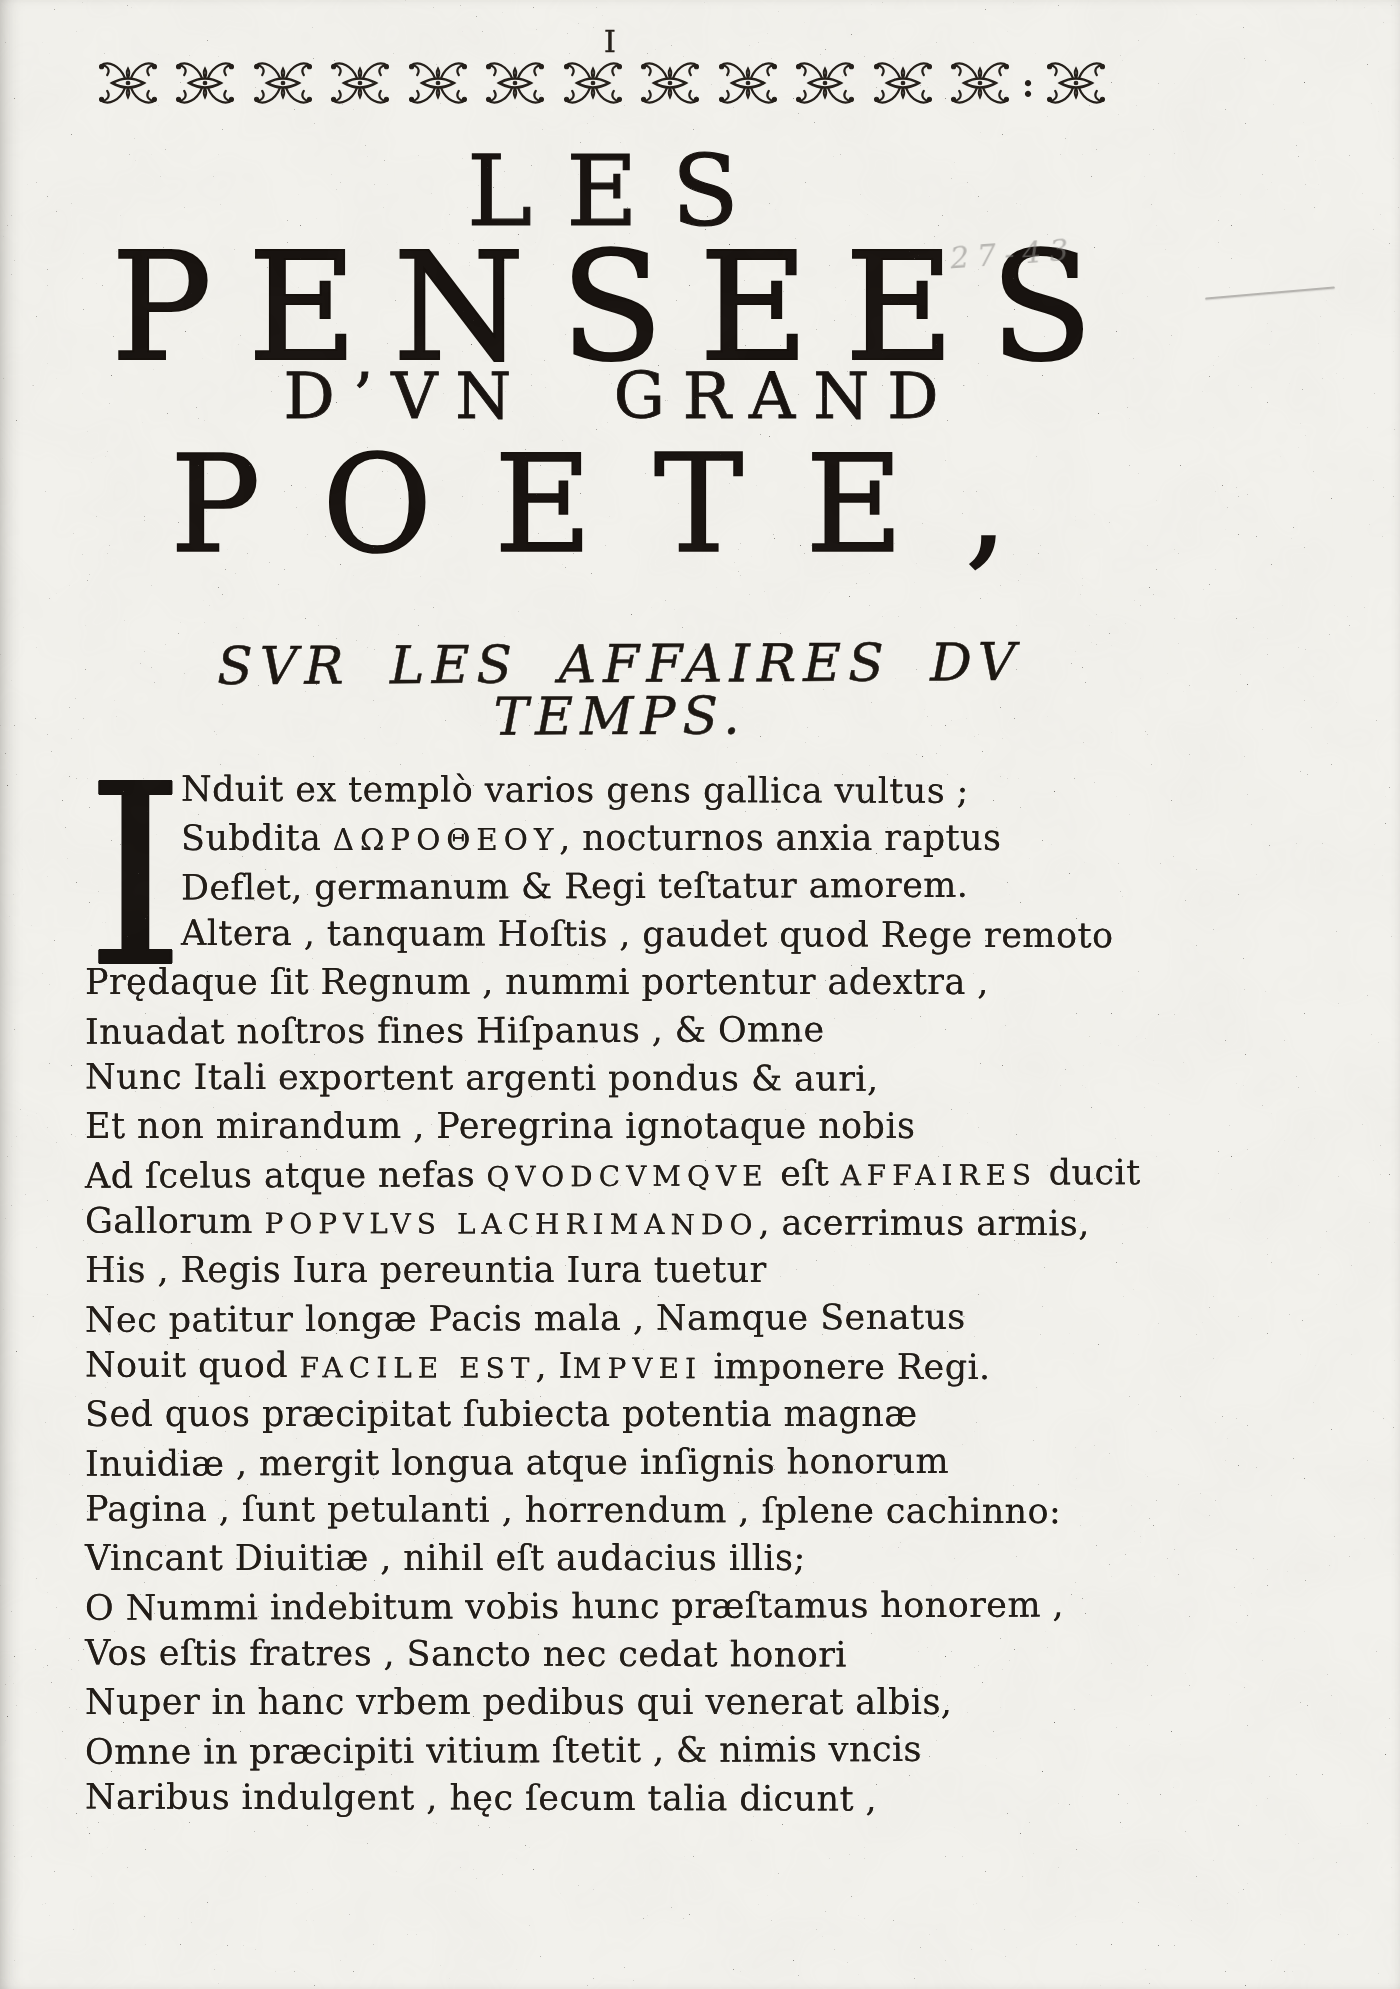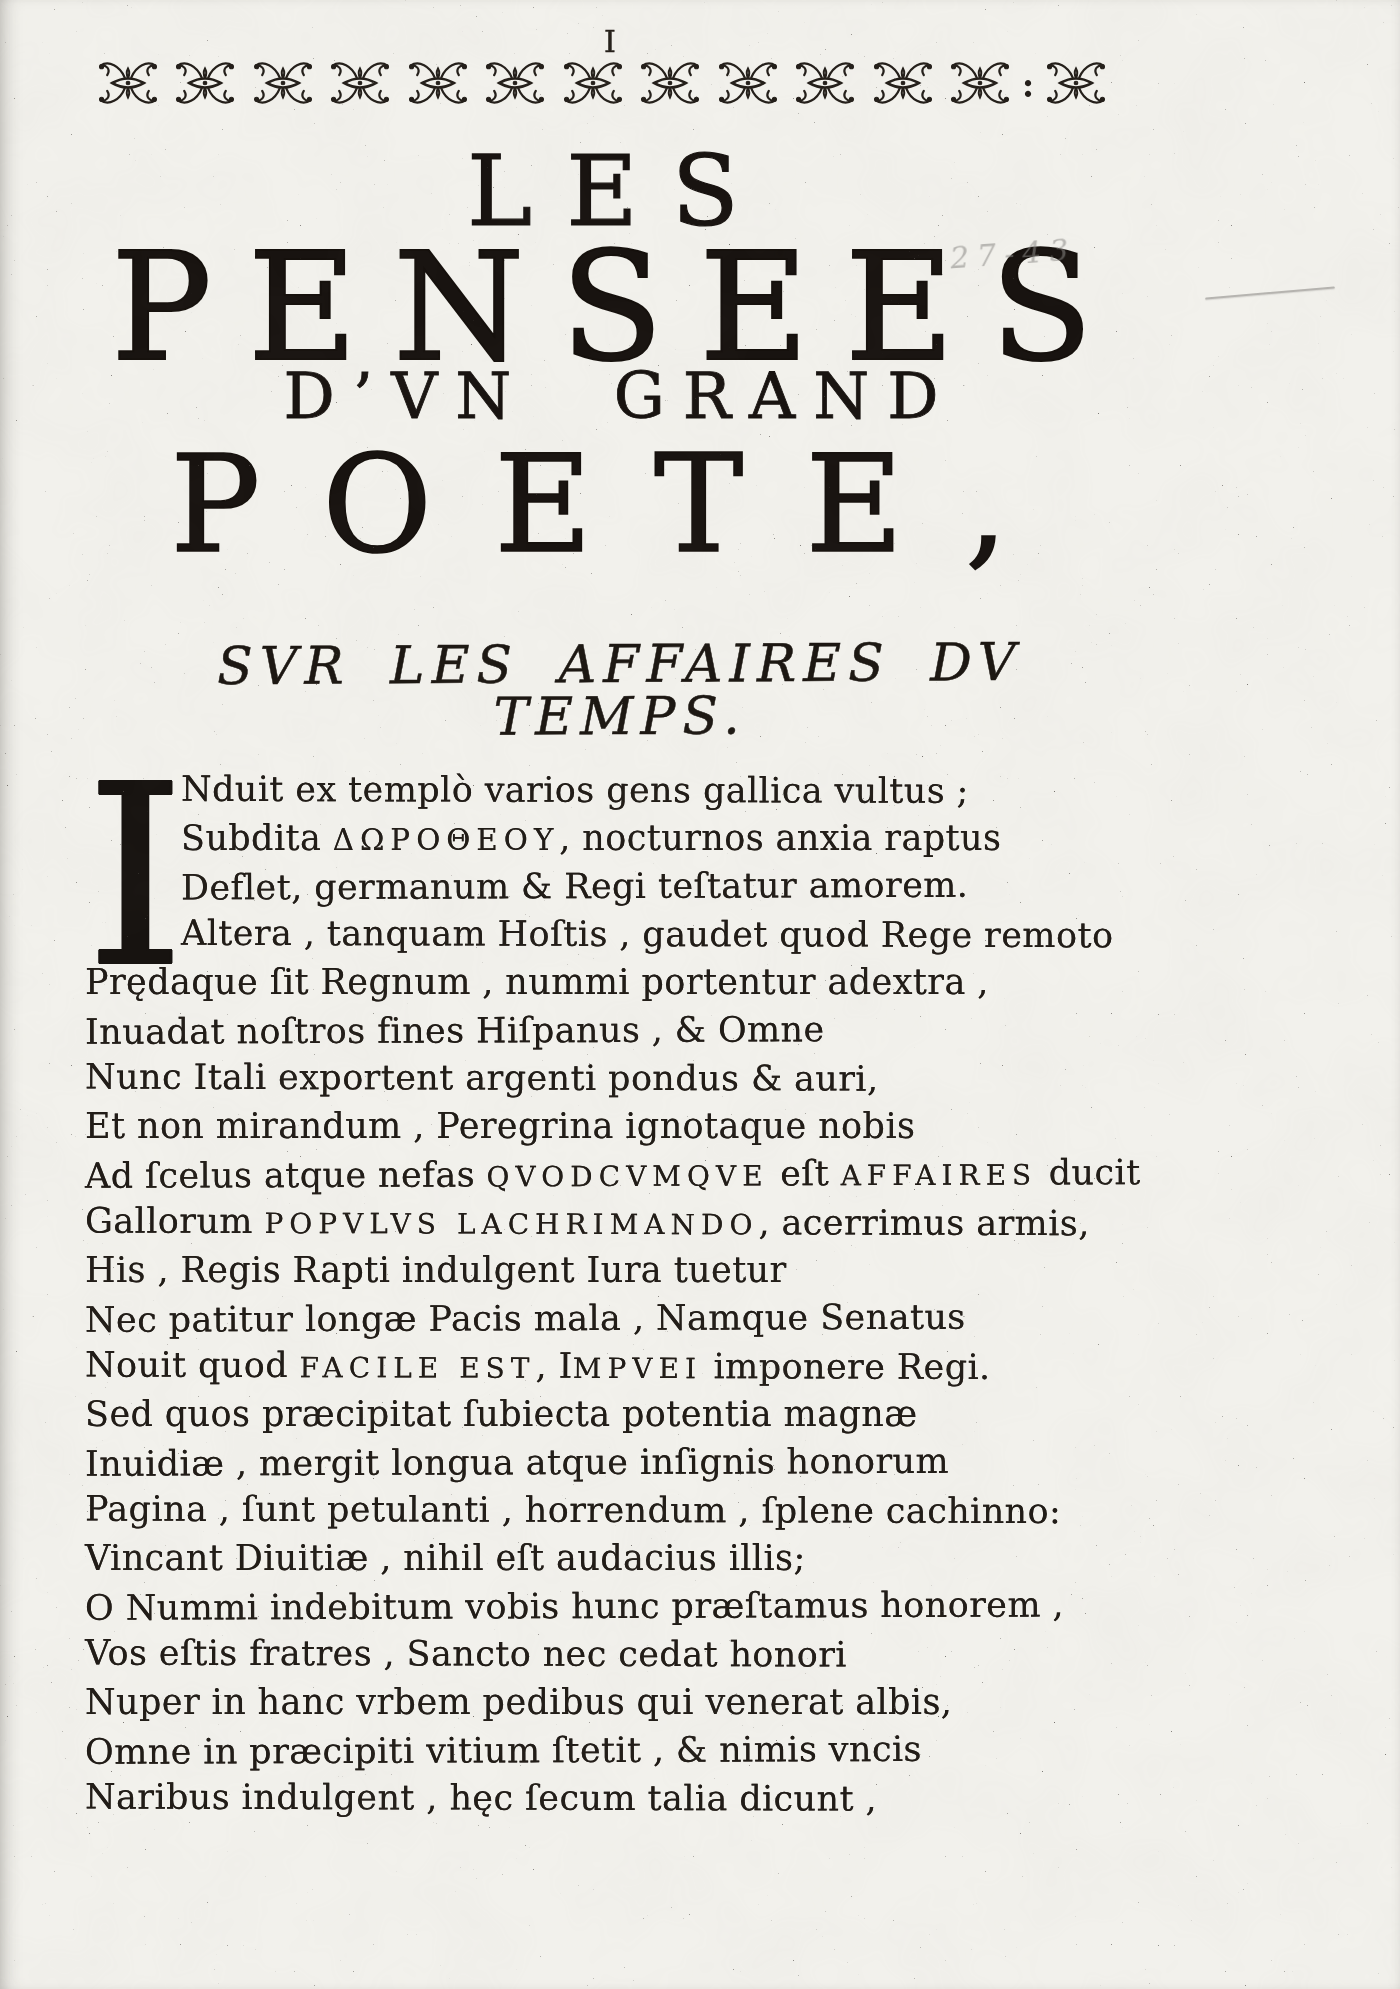--- a/index.html
+++ b/index.html
@@ -150,21 +150,21 @@
       <div class="pline indent"><span>Nduit ex templò varios gens gallica vultus ;</span></div>
       <div class="pline indent"><span>Subdita </span><span class="gk">ΔΩΡΟΘΕΟΥ</span><span>, nocturnos anxia raptus</span></div>
       <div class="pline indent"><span>Deflet, germanum &amp; Regi teſtatur amorem.</span></div>
       <div class="pline indent"><span>Altera , tanquam Hoſtis , gaudet quod Rege remoto</span></div>
       <div class="pline"><span>Prędaque ſit Regnum , nummi portentur adextra ,</span></div>
       <div class="pline"><span>Inuadat noſtros fines Hiſpanus , &amp; Omne</span></div>
       <div class="pline"><span>Nunc Itali exportent argenti pondus &amp; auri,</span></div>
       <div class="pline"><span>Et non mirandum , Peregrina ignotaque nobis</span></div>
       <div class="pline"><span>Ad ſcelus atque nefas </span><span class="sc">QVODCVMQVE</span><span> eſt </span><span class="sc">AFFAIRES</span><span> ducit</span></div>
       <div class="pline"><span>Gallorum </span><span class="sc">POPVLVS LACHRIMANDO</span><span>, acerrimus armis,</span></div>
-      <div class="pline"><span>His , Regis Rapti indulgent Iura tuetur</span></div>
+      <div class="pline"><span>His , Regis Iura pereuntia Iura tuetur</span></div>
       <div class="pline"><span>Nec patitur longæ Pacis mala , Namque Senatus</span></div>
       <div class="pline"><span>Nouit quod </span><span class="sc">FACILE EST</span><span>, I</span><span class="sc">MPVEI</span><span> imponere Regi.</span></div>
       <div class="pline"><span>Sed quos præcipitat ſubiecta potentia magnæ</span></div>
       <div class="pline"><span>Inuidiæ , mergit longua atque inſignis honorum</span></div>
       <div class="pline"><span>Pagina , ſunt petulanti , horrendum , ſplene cachinno:</span></div>
       <div class="pline"><span>Vincant Diuitiæ , nihil eſt audacius illis;</span></div>
       <div class="pline"><span>O Nummi indebitum vobis hunc præſtamus honorem ,</span></div>
       <div class="pline"><span>Vos eſtis fratres , Sancto nec cedat honori</span></div>
       <div class="pline"><span>Nuper in hanc vrbem pedibus qui venerat albis,</span></div>
       <div class="pline"><span>Omne in præcipiti vitium ſtetit , &amp; nimis vncis</span></div>

